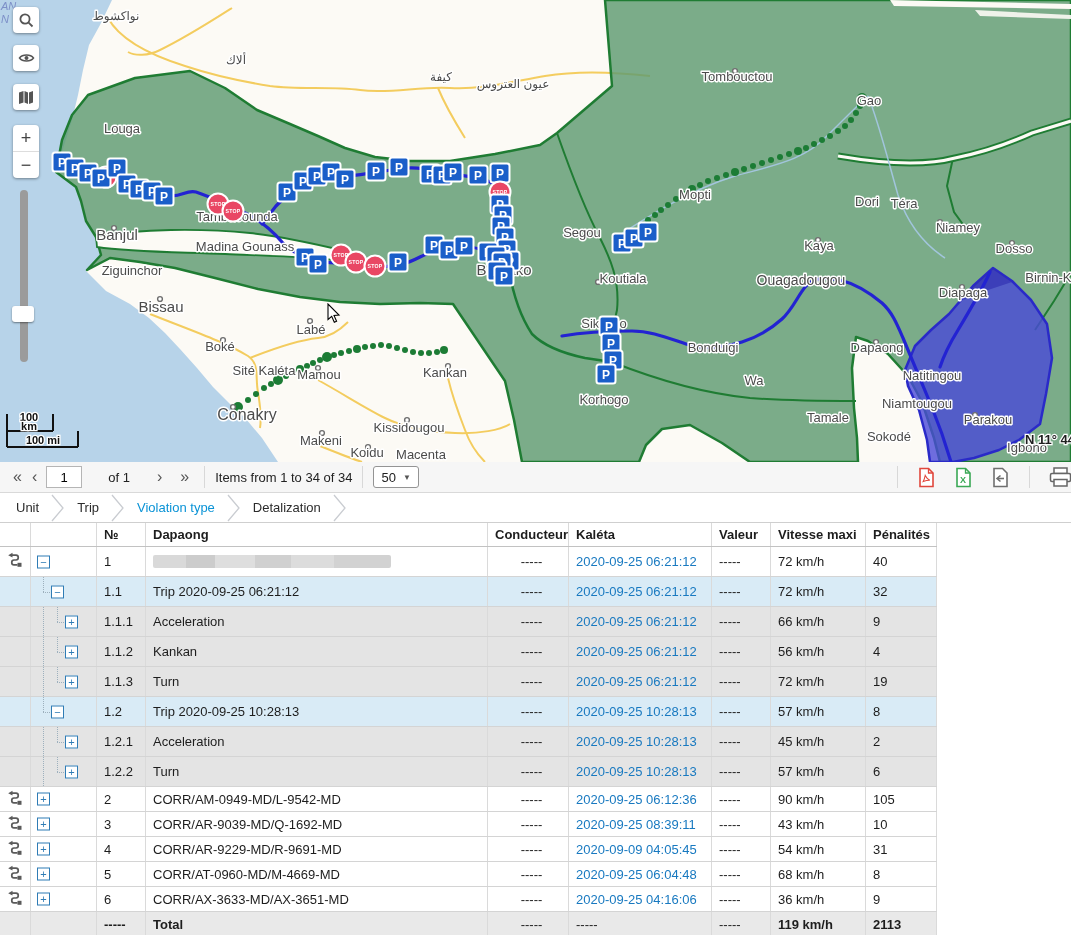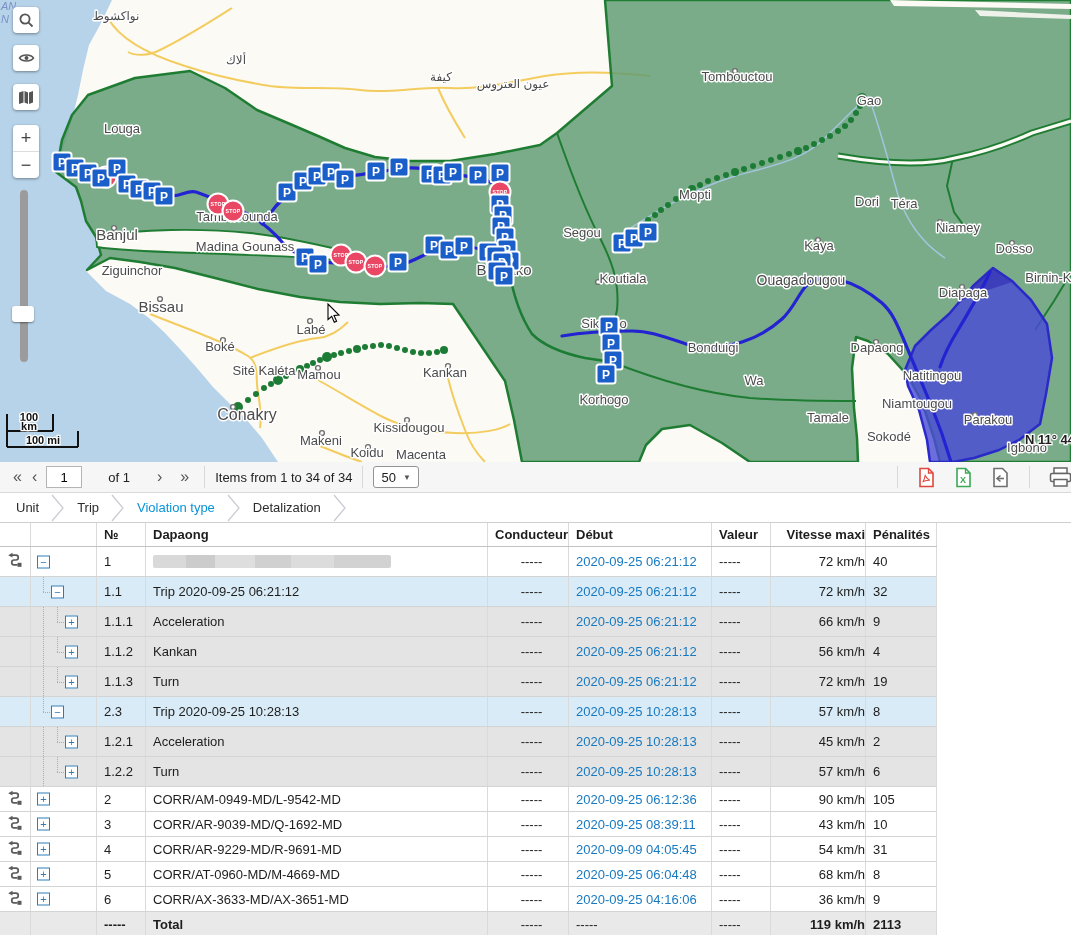--- a/index.html
+++ b/index.html
@@ -57,21 +57,21 @@
   tr.r-gray{background:#e4e4e4;}
   tr.r-total{background:#e9e9e9;}
   tr.r-total td{border-top:1px solid #bdbdbd;}
   .c-track{width:30px;padding:0;text-align:center;}
   .c-exp{width:65px;padding:0;}
   .c-num{width:41px;}
   .c-group{width:334px;}
   .c-cond{width:73px;text-align:center;}
   .c-debut{width:135px;}
   .c-val{width:51px;}
-  .c-vit{width:87px;text-align:right;}
+  .c-vit{width:87px;}
   .c-pen{width:63px;}
   .dlink{color:#1879c0;cursor:pointer;}
   .bold{font-weight:bold;}
   .redacted{width:238px;height:13px;border-radius:2px;
     background:linear-gradient(90deg,#d9d9d9 0 14%,#cccccc 14% 26%,#dedede 26% 43%,#d0d0d0 43% 58%,#dcdcdc 58% 76%,#d2d2d2 76% 100%);}
   .ebox{position:absolute;top:50%;transform:translateY(-50%);width:13px;height:13px;box-sizing:border-box;
         border:1px solid #2f7cb5;background:#fff;color:#2f7cb5;font-size:11px;line-height:10px;text-align:center;cursor:pointer;}
   .tl-v{position:absolute;top:0;bottom:0;width:0;border-left:1px dotted #9db0bd;}
   .tl-v.half{bottom:50%;}
   .tl-h{position:absolute;top:50%;width:9px;height:0;border-top:1px dotted #9db0bd;}
@@ -582,21 +582,21 @@
 
 <div id="report">
   <table>
     <thead>
       <tr>
         <th class="c-track"></th>
         <th class="c-exp"></th>
         <th class="c-num">№</th>
         <th class="c-group">Dapaong</th>
         <th class="c-cond">Conducteur</th>
-        <th class="c-debut">Début</th>
+        <th class="c-debut">Kaléta</th>
         <th class="c-val">Valeur</th>
         <th class="c-vit">Vitesse maxi</th>
         <th class="c-pen">Pénalités</th>
       </tr>
     </thead>
     <tbody id="report-body">
         <tr class="r-white">
           <td class="c-track"><svg width="16" height="16" viewBox="0 0 16 16">
               <path d="M4.5 3.2 H9 C12 3.2 12 8 9 8 H7 C4 8 4 12.8 7 12.8 H10.5" fill="none" stroke="#5a5a5a" stroke-width="1.7"></path>
               <path d="M5.5 0.8 L1.2 3.2 L5.5 5.6 Z" fill="#5a5a5a"></path>
@@ -678,21 +678,21 @@
           <td class="c-vit">72 km/h</td>
           <td class="c-pen">19</td>
         </tr>
         <tr class="r-blue">
           <td class="c-track"></td>
           <td class="c-exp cell-rel">
             <span class="tl-v half" style="left: 12px;"></span>
             <span class="tl-h" style="left: 12px;"></span>
             <span class="ebox" style="left: 20px;">−</span>
           </td>
-          <td class="c-num">2.3</td>
+          <td class="c-num">1.2</td>
           <td class="c-group">Trip 2020-09-25 10:28:13</td>
           <td class="c-cond">-----</td>
           <td class="c-debut"><span class="dlink">2020-09-25 10:28:13</span></td>
           <td class="c-val">-----</td>
           <td class="c-vit">57 km/h</td>
           <td class="c-pen">8</td>
         </tr>
         <tr class="r-gray">
           <td class="c-track"></td>
           <td class="c-exp cell-rel">

